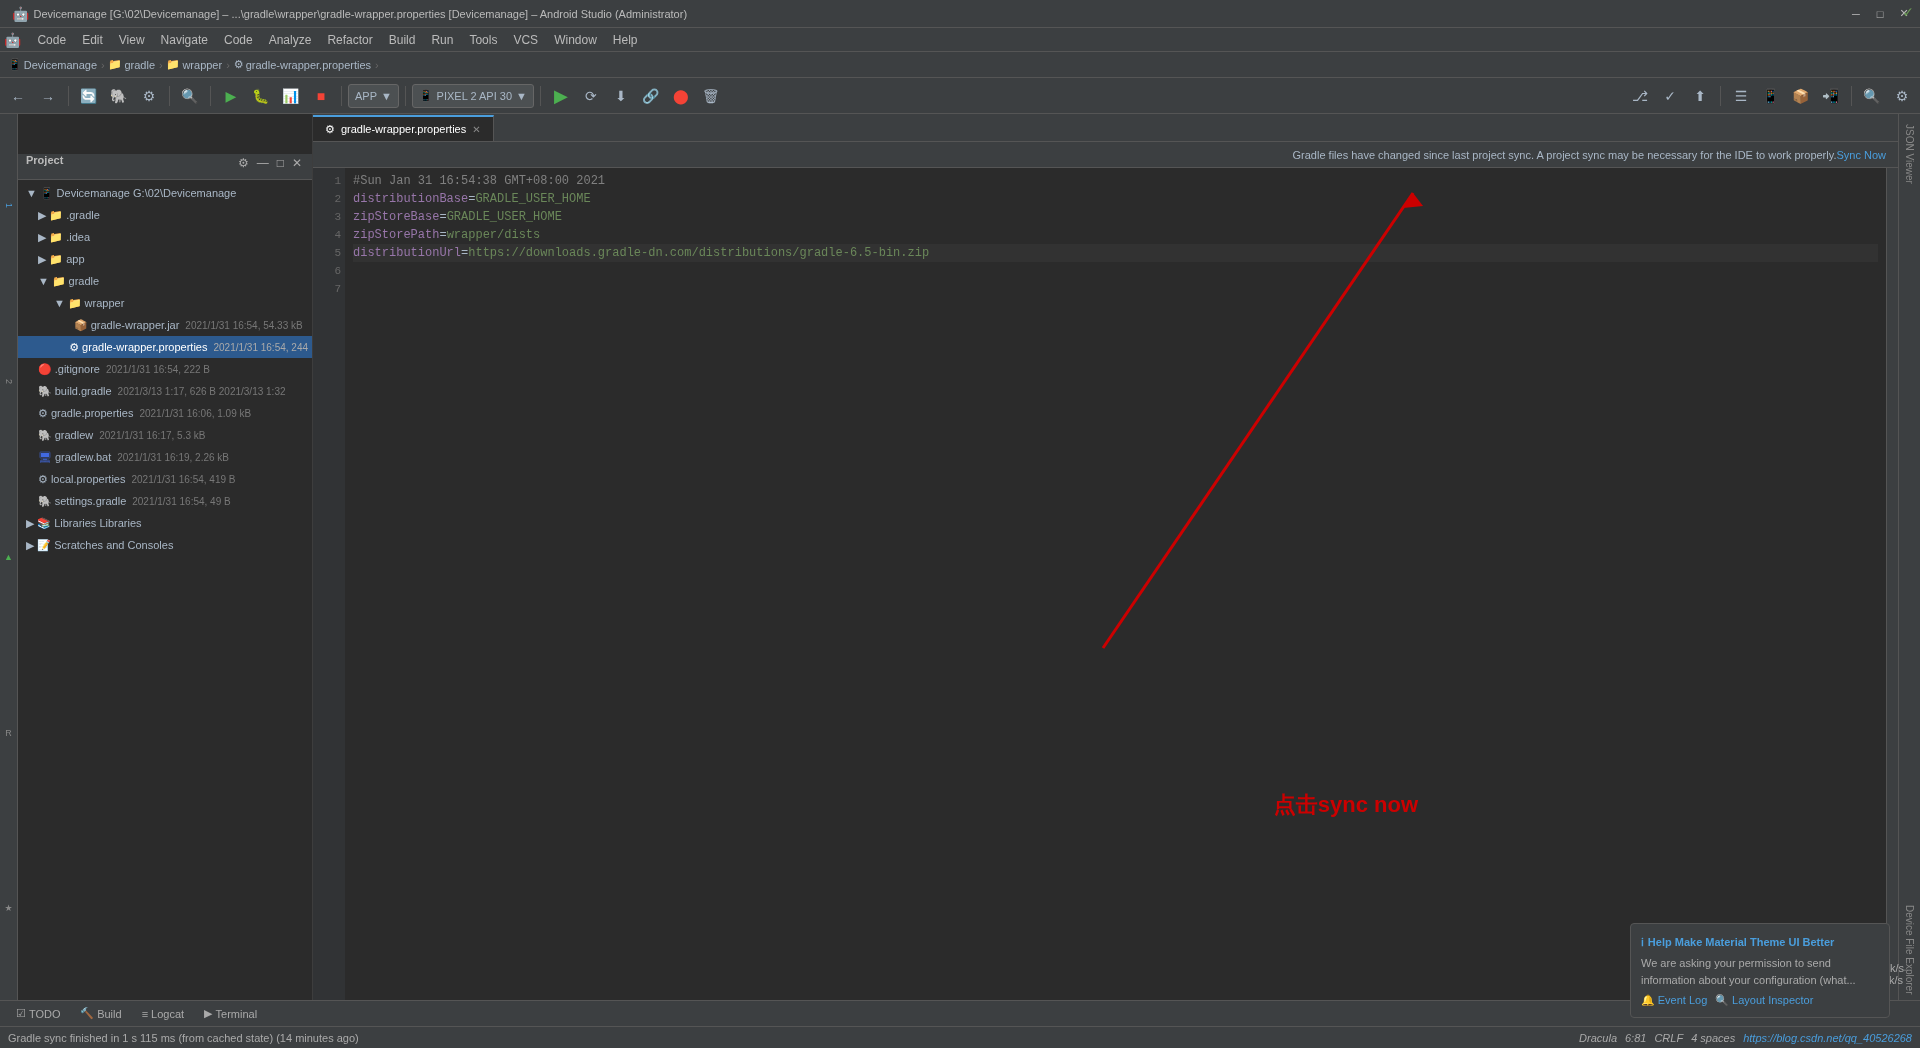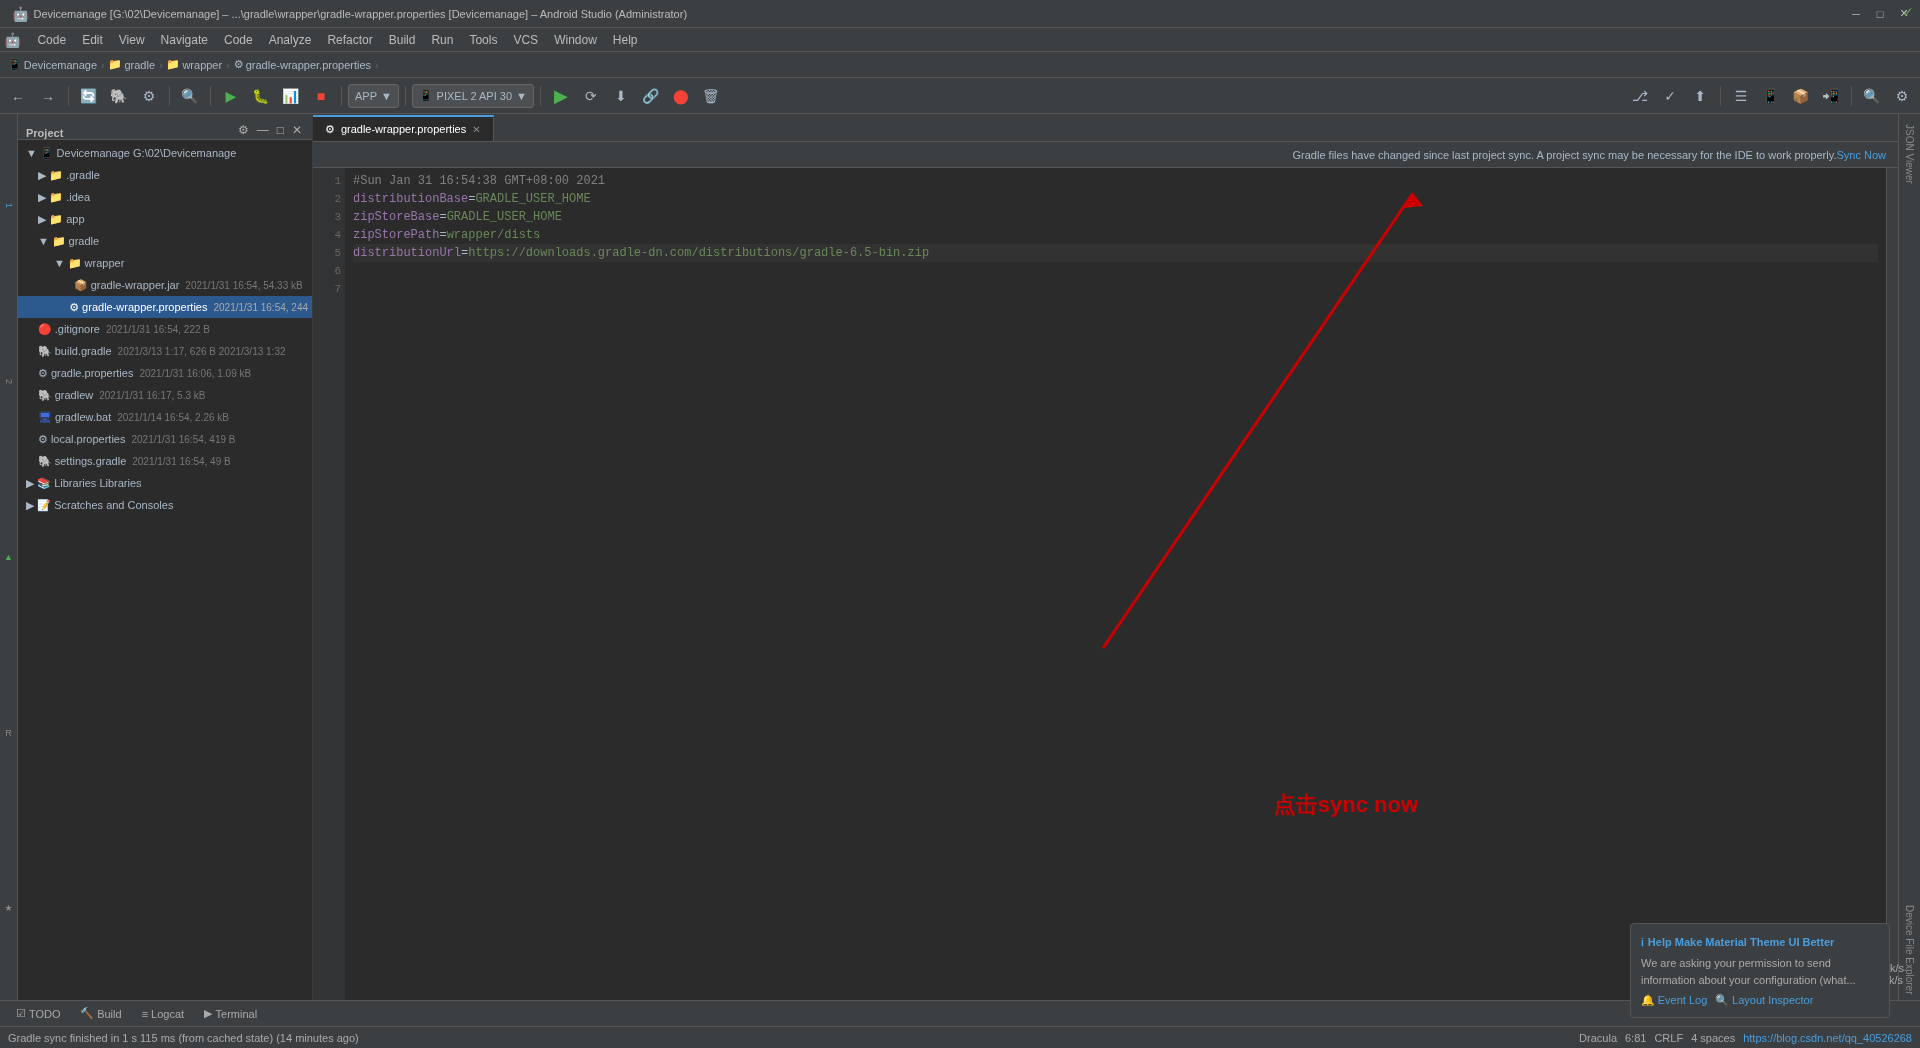--- a/index.html
+++ b/index.html
@@ -132,24 +132,25 @@
       background: #2b2b2b;
       border-right: 1px solid #3d3d3d;
       display: flex;
       flex-direction: column;
       overflow: hidden;
     }
     #project-header {
       background: #3c3f41;
       height: 26px;
       display: flex;
-      align-items: flex-end;
+      align-items: flex-start;
       padding: 0 8px;
       border-bottom: 1px solid #555;
       gap: 4px;
+      margin-top: 40px;
     }
     #project-header .ph-title {
       font-size: 11px;
       color: #bbb;
       flex: 1;
       font-weight: bold;
     }
     #project-header .ph-icon {
       font-size: 12px;
       color: #aaa;
@@ -322,21 +323,21 @@
       height: 22px;
       display: flex;
       align-items: center;
       padding: 0 8px;
       border-top: 1px solid #555;
       font-size: 11px;
       color: #aaa;
       justify-content: space-between;
     }
     #status-bar .sb-left { display: flex; align-items: center; gap: 8px; }
-    #status-bar .sb-right { display: flex; align-items: center; gap: 8px; }
+    #status-bar .sb-right { display: flex; align-items: center; gap: 8px; font-style: italic; }
 
     
     #progress-circle {
       position: absolute;
       bottom: 60px;
       right: 50px;
       width: 56px;
       height: 56px;
     }
 
@@ -598,21 +599,21 @@
           <span class="indent" style="width:16px;"></span>
           <span class="icon" style="color:#4caf50;">🐘</span>
           <span class="label">gradlew</span>
           <span class="meta">2021/1/31 16:17, 5.3 kB</span>
         </div>
 
         <div class="tree-item">
           <span class="indent" style="width:16px;"></span>
           <span class="icon" style="color:#4169e1;">🖥</span>
           <span class="label">gradlew.bat</span>
-          <span class="meta">2021/1/14 16:54, 2.26 kB</span>
+          <span class="meta">2021/1/31 16:19, 2.26 kB</span>
         </div>
 
         <div class="tree-item">
           <span class="indent" style="width:16px;"></span>
           <span class="icon">⚙</span>
           <span class="label">local.properties</span>
           <span class="meta">2021/1/31 16:54, 419 B</span>
         </div>
 
         <div class="tree-item">

